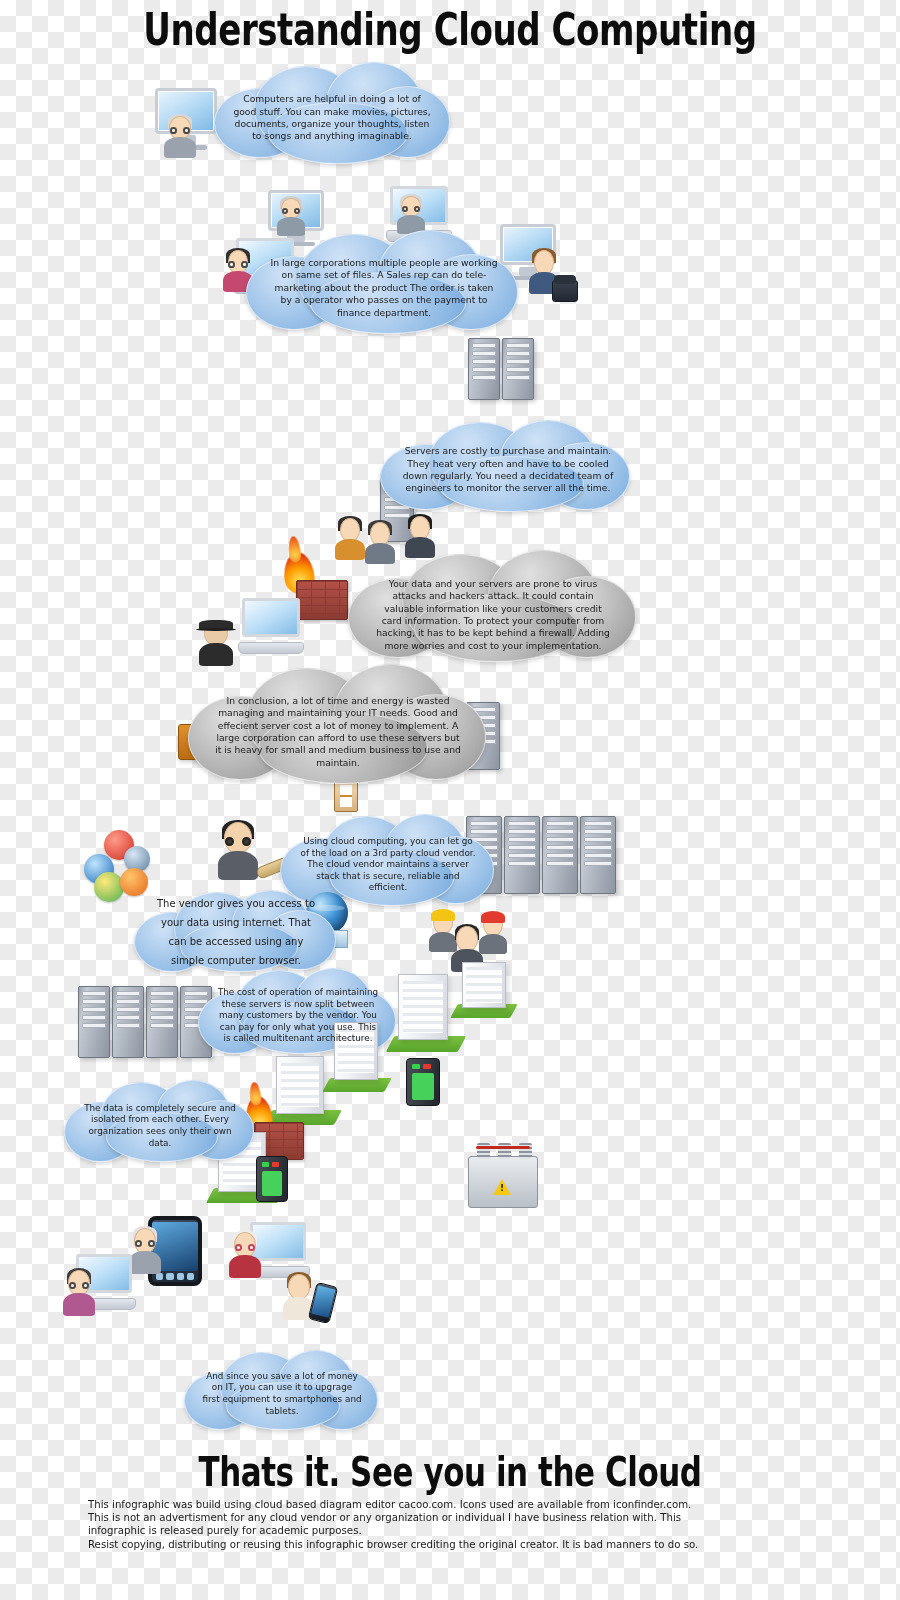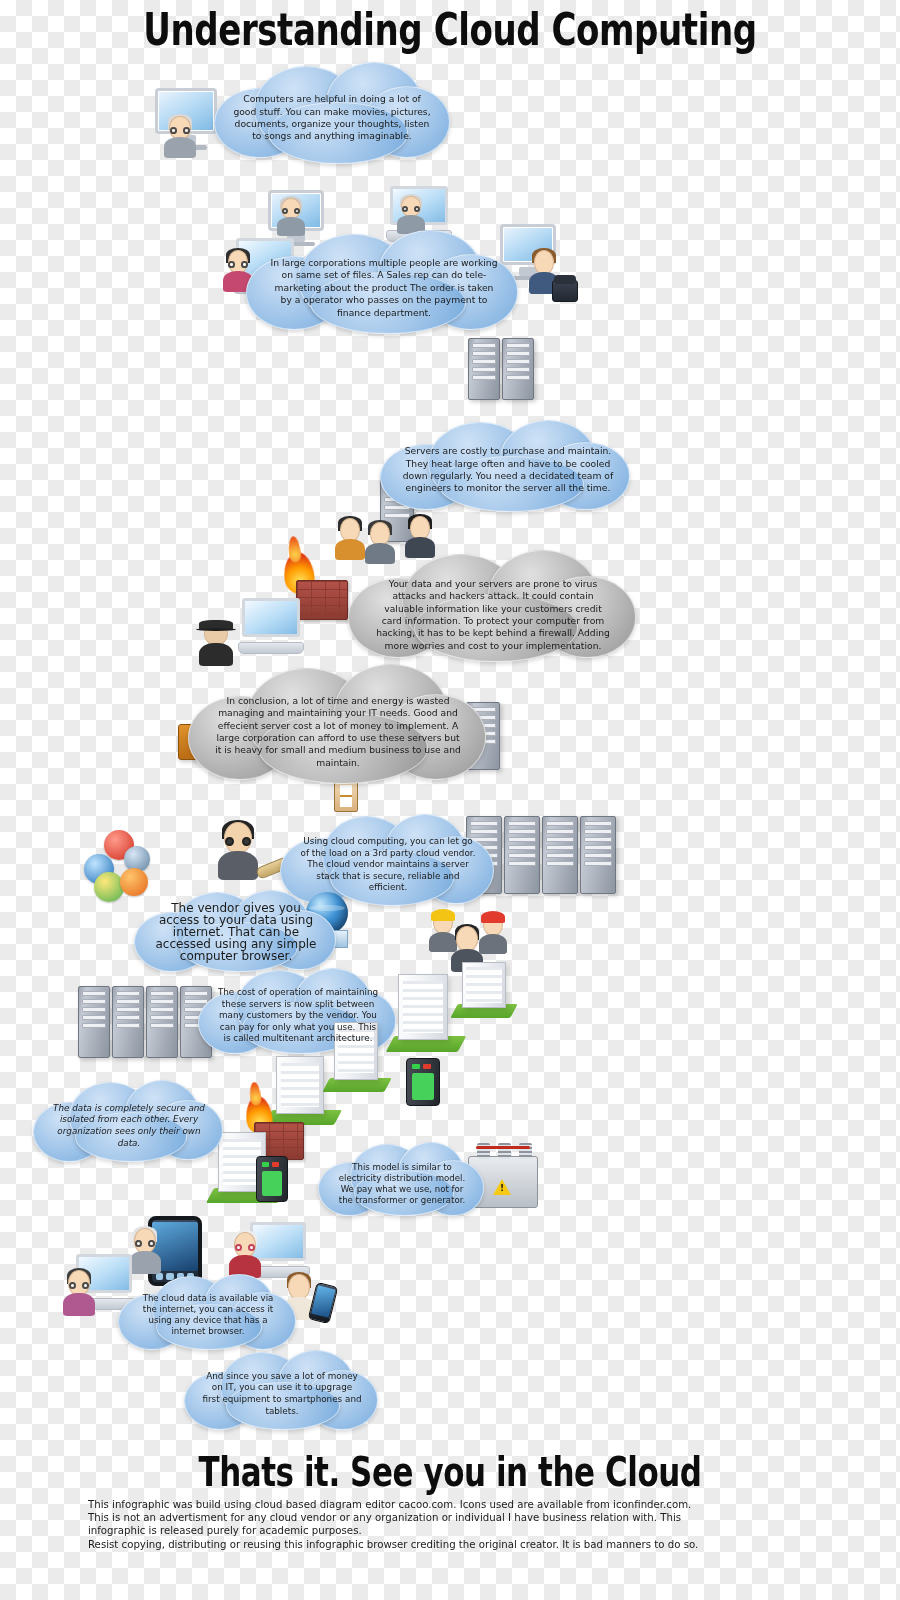--- a/index.html
+++ b/index.html
@@ -423,21 +423,21 @@
       <div class="head"></div>
     <div class="body" style="background:#3f4752;"></div>
   </div>
 
   <div class="cloud cloud-blue" style="left:380px; top:418px; width:256px; height:96px;">
     <div class="lobe" style="left:0px;  top:26px; width:92px;  height:66px;"></div>
     <div class="lobe" style="left:48px; top:4px;  width:104px; height:82px;"></div>
     <div class="lobe" style="left:120px;top:2px;  width:96px;  height:78px;"></div>
     <div class="lobe" style="left:162px;top:24px; width:88px;  height:68px;"></div>
     <div class="lobe" style="left:58px; top:38px; width:146px; height:56px;"></div>
-    <div class="cloud-text" style="width:224px; font-size:9.2px; line-height:12.4px; margin-top:8px;">Servers are costly to purchase and maintain. They heat large often and have to be cooled down regularly. You need a decidated team of engineers to monitor the server all the time.</div>
+    <div class="cloud-text" style="width:224px; font-size:9.2px; line-height:12.4px; margin-top:8px;">Servers are costly to purchase and maintain. They heat very often and have to be cooled down regularly. You need a decidated team of engineers to monitor the server all the time.</div>
   </div>
 
   <div class="flame" style="left:284px; top:552px; width:30px; height:42px;"></div>
   <div class="firewall" style="left:296px; top:580px; width:52px; height:40px;"></div>
   <div class="icon laptop" style="left:238px; top:598px; width:66px; height:56px;">
     <div class="lid"></div>
       <div class="deck"></div>
   </div>
   <div class="icon person hacker" style="left:198px; top:620px; width:36px; height:46px;">
     <div class="head" style="background:#e9cba8;"></div>
@@ -551,21 +551,21 @@
     <div class="helmet" style="background:#e23b2e;"></div>
     <div class="body" style="background:#6b727c;"></div>
   </div>
 
   <div class="cloud cloud-blue" style="left:134px; top:890px; width:204px; height:84px;">
     <div class="lobe" style="left:0px;  top:22px; width:76px;  height:60px;"></div>
     <div class="lobe" style="left:40px; top:2px;  width:86px;  height:72px;"></div>
     <div class="lobe" style="left:98px; top:0px;  width:78px;  height:68px;"></div>
     <div class="lobe" style="left:130px;top:20px; width:72px;  height:60px;"></div>
     <div class="lobe" style="left:46px; top:32px; width:118px; height:50px;"></div>
-    <div class="cloud-text" style="width:178px; font-size:12px; line-height:12px; ">The vendor gives you access to your data using internet. That can be accessed using any simple computer browser.</div>
+    <div class="cloud-text" style="width:178px; font-size:10px; line-height:19px; ">The vendor gives you access to your data using internet. That can be accessed using any simple computer browser.</div>
   </div>
 
   <div class="rack" style="left:78px;  top:986px; width:32px; height:72px;">
       <i></i>
       <i></i>
       <i></i>
       <i></i>
       <i></i>
     </div>
   <div class="rack" style="left:112px; top:986px; width:32px; height:72px;">
@@ -629,45 +629,37 @@
   <div class="grass" style="left:210px; top:1188px; width:72px; height:15px;"></div>
   <div class="building" style="left:218px; top:1132px; width:48px; height:60px;">
       <div class="win"></div>
     </div>
   <div class="icon" style="left:256px; top:1156px; width:32px; height:46px; background:linear-gradient(100deg,#4a4f57,#22262c); border:1px solid #14171b; border-radius:4px;">
     <div style="position:absolute;left:5px;top:5px;width:7px;height:5px;background:#35d14a;border-radius:1px;"></div>
     <div style="position:absolute;left:15px;top:5px;width:7px;height:5px;background:#e23b2e;border-radius:1px;"></div>
     <div style="position:absolute;left:5px;top:14px;right:5px;bottom:5px;background:#46d15a;border-radius:2px;"></div>
   </div>
 
-  <div class="cloud cloud-blue" style="left:33px; top:1080px; width:192px; height:84px;font-style:italic;">
+  <div class="cloud cloud-blue" style="left:64px; top:1080px; width:192px; height:84px;">
     <div class="lobe" style="left:0px;  top:22px; width:72px;  height:60px;"></div>
     <div class="lobe" style="left:36px; top:2px;  width:82px;  height:70px;"></div>
     <div class="lobe" style="left:92px; top:0px;  width:74px;  height:66px;"></div>
     <div class="lobe" style="left:120px;top:20px; width:70px;  height:60px;"></div>
     <div class="lobe" style="left:42px; top:32px; width:112px; height:50px;"></div>
     <div class="cloud-text" style="width:166px; font-size:8.8px; line-height:11.6px; margin-top:8px;">The data is completely secure and isolated from each other. Every organization sees only their own data.</div>
   </div>
 
   <div class="transformer" style="left:468px; top:1156px; width:70px; height:52px;">
     <div class="coil" style="left:8px;"></div>
     <div class="coil" style="left:29px;"></div>
     <div class="coil" style="left:50px;"></div>
     <div class="warn" style="left:24px; top:22px;"></div>
   </div>
   <div class="icon" style="left:476px; top:1146px; width:54px; height:3px; background:#c02b1d; border-radius:2px;"></div>
 
-  <div class="cloud cloud-blue" style="left:318px; top:1142px; width:168px; height:76px;">
-    <div class="lobe" style="left:0px;  top:20px; width:64px;  height:54px;"></div>
-    <div class="lobe" style="left:32px; top:2px;  width:74px;  height:64px;"></div>
-    <div class="lobe" style="left:80px; top:0px;  width:66px;  height:60px;"></div>
-    <div class="lobe" style="left:104px;top:18px; width:62px;  height:56px;"></div>
-    <div class="lobe" style="left:36px; top:28px; width:100px; height:46px;"></div>
-    <div class="cloud-text" style="width:146px; font-size:8.6px; line-height:11.2px; margin-top:8px;">This model is similar to electricity distribution model. We pay what we use, not for the transformer or generator.</div>
-  </div>
 
   <div class="icon tablet" style="left:148px; top:1216px; width:54px; height:70px;">
     <div class="face"></div>
     <div class="wall"></div>
     <div class="dots">
         <i></i>
         <i></i>
         <i></i>
         <i></i>
       </div>
@@ -707,28 +699,20 @@
   <div class="icon person" style="left:282px; top:1274px; width:34px; height:46px;">
     <div class="hair" style="background:#8a5c2c;"></div>
       <div class="head"></div>
     <div class="body" style="background:#efe7da;"></div>
   </div>
   <div class="icon phone" style="left:312px; top:1284px; width:22px; height:38px; transform:rotate(14deg);">
     <div class="body"></div>
       <div class="scr"></div>
   </div>
 
-  <div class="cloud cloud-blue" style="left:118px; top:1274px; width:180px; height:76px;">
-    <div class="lobe" style="left:0px;  top:20px; width:68px;  height:56px;"></div>
-    <div class="lobe" style="left:34px; top:2px;  width:78px;  height:66px;"></div>
-    <div class="lobe" style="left:86px; top:0px;  width:70px;  height:62px;"></div>
-    <div class="lobe" style="left:112px;top:18px; width:66px;  height:58px;"></div>
-    <div class="lobe" style="left:38px; top:30px; width:106px; height:46px;"></div>
-    <div class="cloud-text" style="width:158px; font-size:8.6px; line-height:11.2px; margin-top:6px;">The cloud data is available via the internet, you can access it using any device that has a internet browser.</div>
-  </div>
 
   <div class="cloud cloud-blue" style="left:184px; top:1350px; width:196px; height:82px;">
     <div class="lobe" style="left:0px;  top:22px; width:72px;  height:58px;"></div>
     <div class="lobe" style="left:36px; top:2px;  width:84px;  height:70px;"></div>
     <div class="lobe" style="left:94px; top:0px;  width:76px;  height:66px;"></div>
     <div class="lobe" style="left:122px;top:20px; width:72px;  height:60px;"></div>
     <div class="lobe" style="left:42px; top:32px; width:114px; height:48px;"></div>
     <div class="cloud-text" style="width:172px; font-size:8.8px; line-height:11.6px; margin-top:6px;">And since you save a lot of money on IT, you can use it to upgrage first equipment to smartphones and tablets.</div>
   </div>
 

